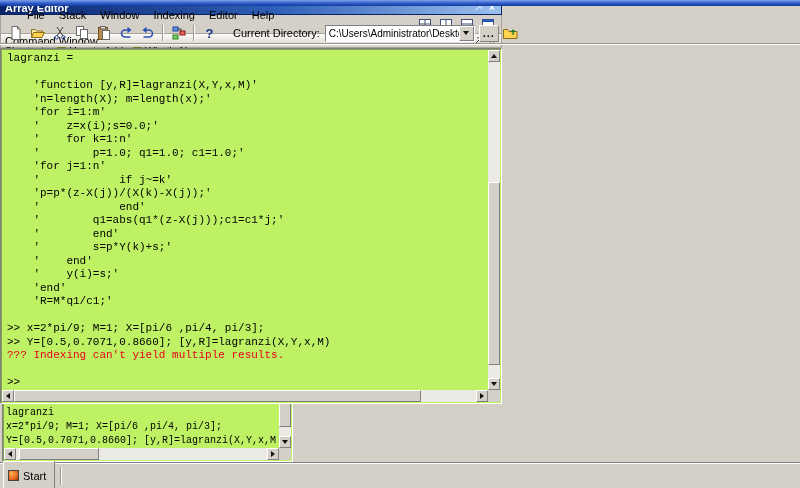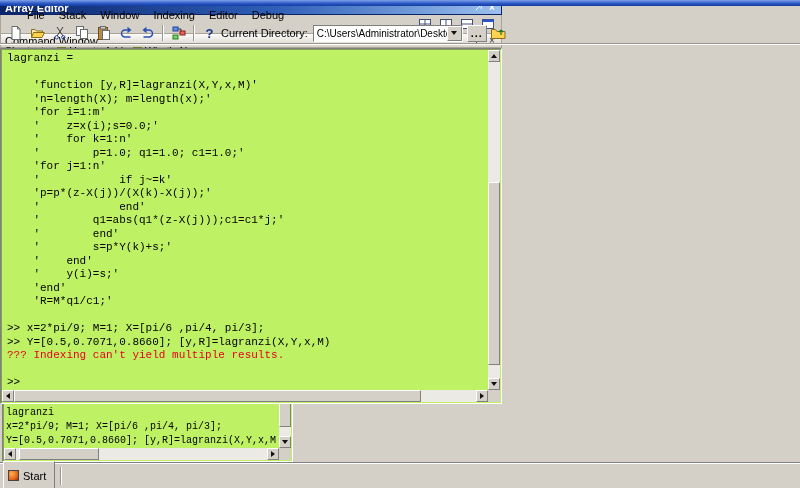--- a/index.html
+++ b/index.html
@@ -9,21 +9,21 @@
 
 #top-edge{position:absolute;left:0;top:0;width:800px;height:6px;background:linear-gradient(#7da2ea,#2a55c4 60%,#123d9e)}
 
 #menubar{position:absolute;left:0;top:6px;width:800px;height:17px;display:flex;align-items:flex-end;padding-left:20px}
 .menu-item{padding:2px 7px}
 
 #maintoolbar{position:absolute;left:0;top:23px;width:800px;height:20px;display:flex;align-items:center;padding-left:5px;gap:1px}
 .tbtn{width:21px;height:19px;display:flex;align-items:center;justify-content:center}
 .tsep{width:2px;height:16px;border-left:1px solid #9a968e;border-right:1px solid #fff;margin:0 3px}
 .help-q{font-weight:bold;font-size:13px;color:#16348c}
-.cd-label{margin:0 4px 0 0;white-space:nowrap}
+.cd-label{margin:0 4px 0 12px;white-space:nowrap}
 .combo{display:flex;align-items:center;height:17px;border:1px solid;border-color:#808080 #fff #fff #808080;background:#fff}
 .combo-text{padding:0 3px;font-size:10px;white-space:nowrap;overflow:hidden;flex:1}
 .drop-btn{width:15px;height:15px;background:#d4d0c8;border:1px solid;border-color:#fff #808080 #808080 #fff;display:flex;align-items:center;justify-content:center}
 #cd-combo{width:150px}
 #browse-btn{width:20px;height:17px;margin-left:3px;background:#d4d0c8;border:1px solid;border-color:#fff #808080 #808080 #fff;display:flex;align-items:center;justify-content:center;font-weight:bold;letter-spacing:1px}
 
 #shortcutbar{position:absolute;left:0;top:43px;width:800px;height:15px;display:flex;align-items:center;border-top:1px solid #9a968e;box-shadow:inset 0 1px 0 #fff;padding-left:5px;gap:8px;font-size:10.5px}
 .shortcut-item{display:flex;align-items:center;gap:3px}
 .shortcut-glyph{width:9px;height:9px;border:1px solid #6b7a2a;background:linear-gradient(#f3e9a8,#d9c24d);background-image:linear-gradient(#a8a15a 1px,transparent 1px),linear-gradient(90deg,#a8a15a 1px,transparent 1px);background-size:3px 3px}
 
@@ -91,21 +91,21 @@
 <body>
 
 <div id="top-edge"></div>
 
 <div id="menubar">
     <span class="menu-item">File</span>
     <span class="menu-item">Stack</span>
     <span class="menu-item">Window</span>
     <span class="menu-item">Indexing</span>
     <span class="menu-item">Editor</span>
-    <span class="menu-item">Debug</span>
+    <span class="menu-item">Help</span>
   </div>
 
 <div id="maintoolbar">
   <span class="tbtn">
       <svg width="16" height="16" viewBox="0 0 16 16">
         <path d="M4 1.5h5.5L12 4v10.5H4z" fill="#fff" stroke="#6b6b6b"></path>
         <path d="M9.5 1.5V4H12" fill="none" stroke="#6b6b6b"></path>
       </svg>
     </span>
   <span class="tbtn">

